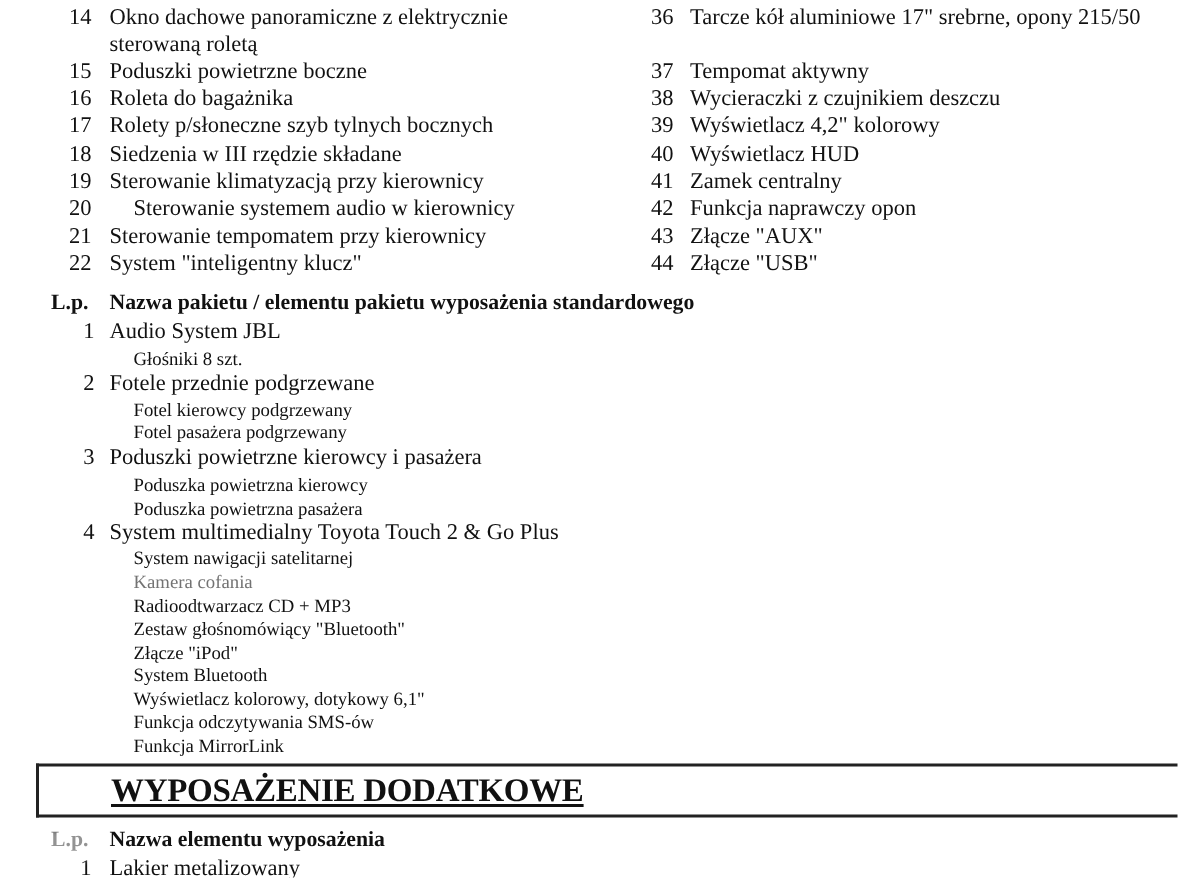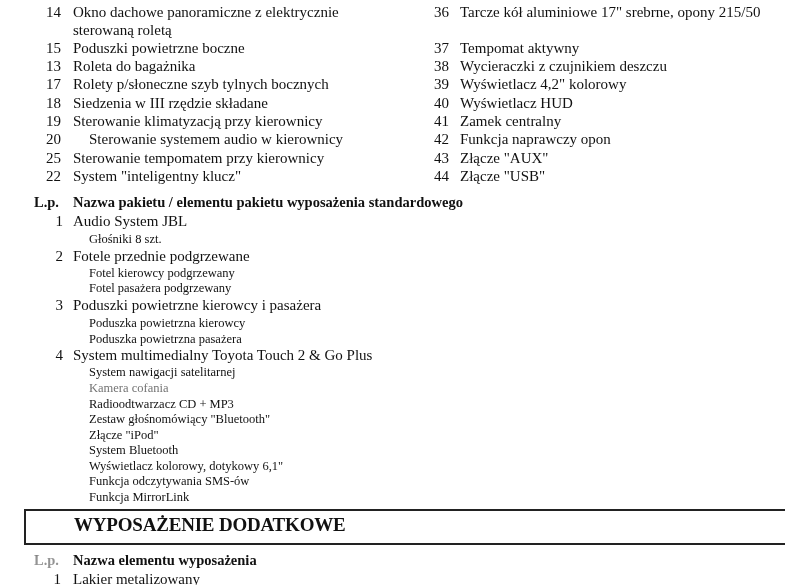--- a/index.html
+++ b/index.html
@@ -51,24 +51,25 @@
       width: 780px;
       height: 32px;
       border-top: 2px solid #222;
       border-bottom: 2px solid #222;
       border-left: 2px solid #222;
     }
     .section-title {
       position: absolute;
       left: 48px;
       top: 3px;
-      font-size: 19px;
+      font-size: 22px;
       font-weight: bold;
       letter-spacing: -0.2px;
       white-space: nowrap;
+      text-decoration: underline;
     }
     .watermark {
       position: absolute;
       left: 0;
       top: 553px;
       width: 70px;
       height: 20px;
       background: rgba(255,255,255,0.55);
       filter: blur(2px);
     }
@@ -82,41 +83,41 @@
     <span class="txt" style="left:73px;">Okno dachowe panoramiczne z elektrycznie</span>
   </div>
   <div class="row" style="top:21px;">
     <span class="txt" style="left:73px;">sterowaną roletą</span>
   </div>
   <div class="row" style="top:39px;">
     <span class="num" style="left:31px;">15</span>
     <span class="txt" style="left:73px;">Poduszki powietrzne boczne</span>
   </div>
   <div class="row" style="top:57px;">
-    <span class="num" style="left:31px;">13</span>
+    <span class="num" style="left:31px;">16</span>
     <span class="txt" style="left:73px;">Roleta do bagażnika</span>
   </div>
   <div class="row" style="top:75px;">
     <span class="num" style="left:31px;">17</span>
     <span class="txt" style="left:73px;">Rolety p/słoneczne szyb tylnych bocznych</span>
   </div>
   <div class="row" style="top:94px;">
     <span class="num" style="left:31px;">18</span>
     <span class="txt" style="left:73px;">Siedzenia w III rzędzie składane</span>
   </div>
   <div class="row" style="top:112px;">
     <span class="num" style="left:31px;">19</span>
     <span class="txt" style="left:73px;">Sterowanie klimatyzacją przy kierownicy</span>
   </div>
   <div class="row" style="top:130px;">
     <span class="num" style="left:31px;">20</span>
     <span class="txt" style="left:89px;">Sterowanie systemem audio w kierownicy</span>
   </div>
   <div class="row" style="top:149px;">
-    <span class="num" style="left:31px;">25</span>
+    <span class="num" style="left:31px;">21</span>
     <span class="txt" style="left:73px;">Sterowanie tempomatem przy kierownicy</span>
   </div>
   <div class="row" style="top:167px;">
     <span class="num" style="left:31px;">22</span>
     <span class="txt" style="left:73px;">System "inteligentny klucz"</span>
   </div>
 </div>
 
 <div>
   <div class="row" style="top:3px;">

